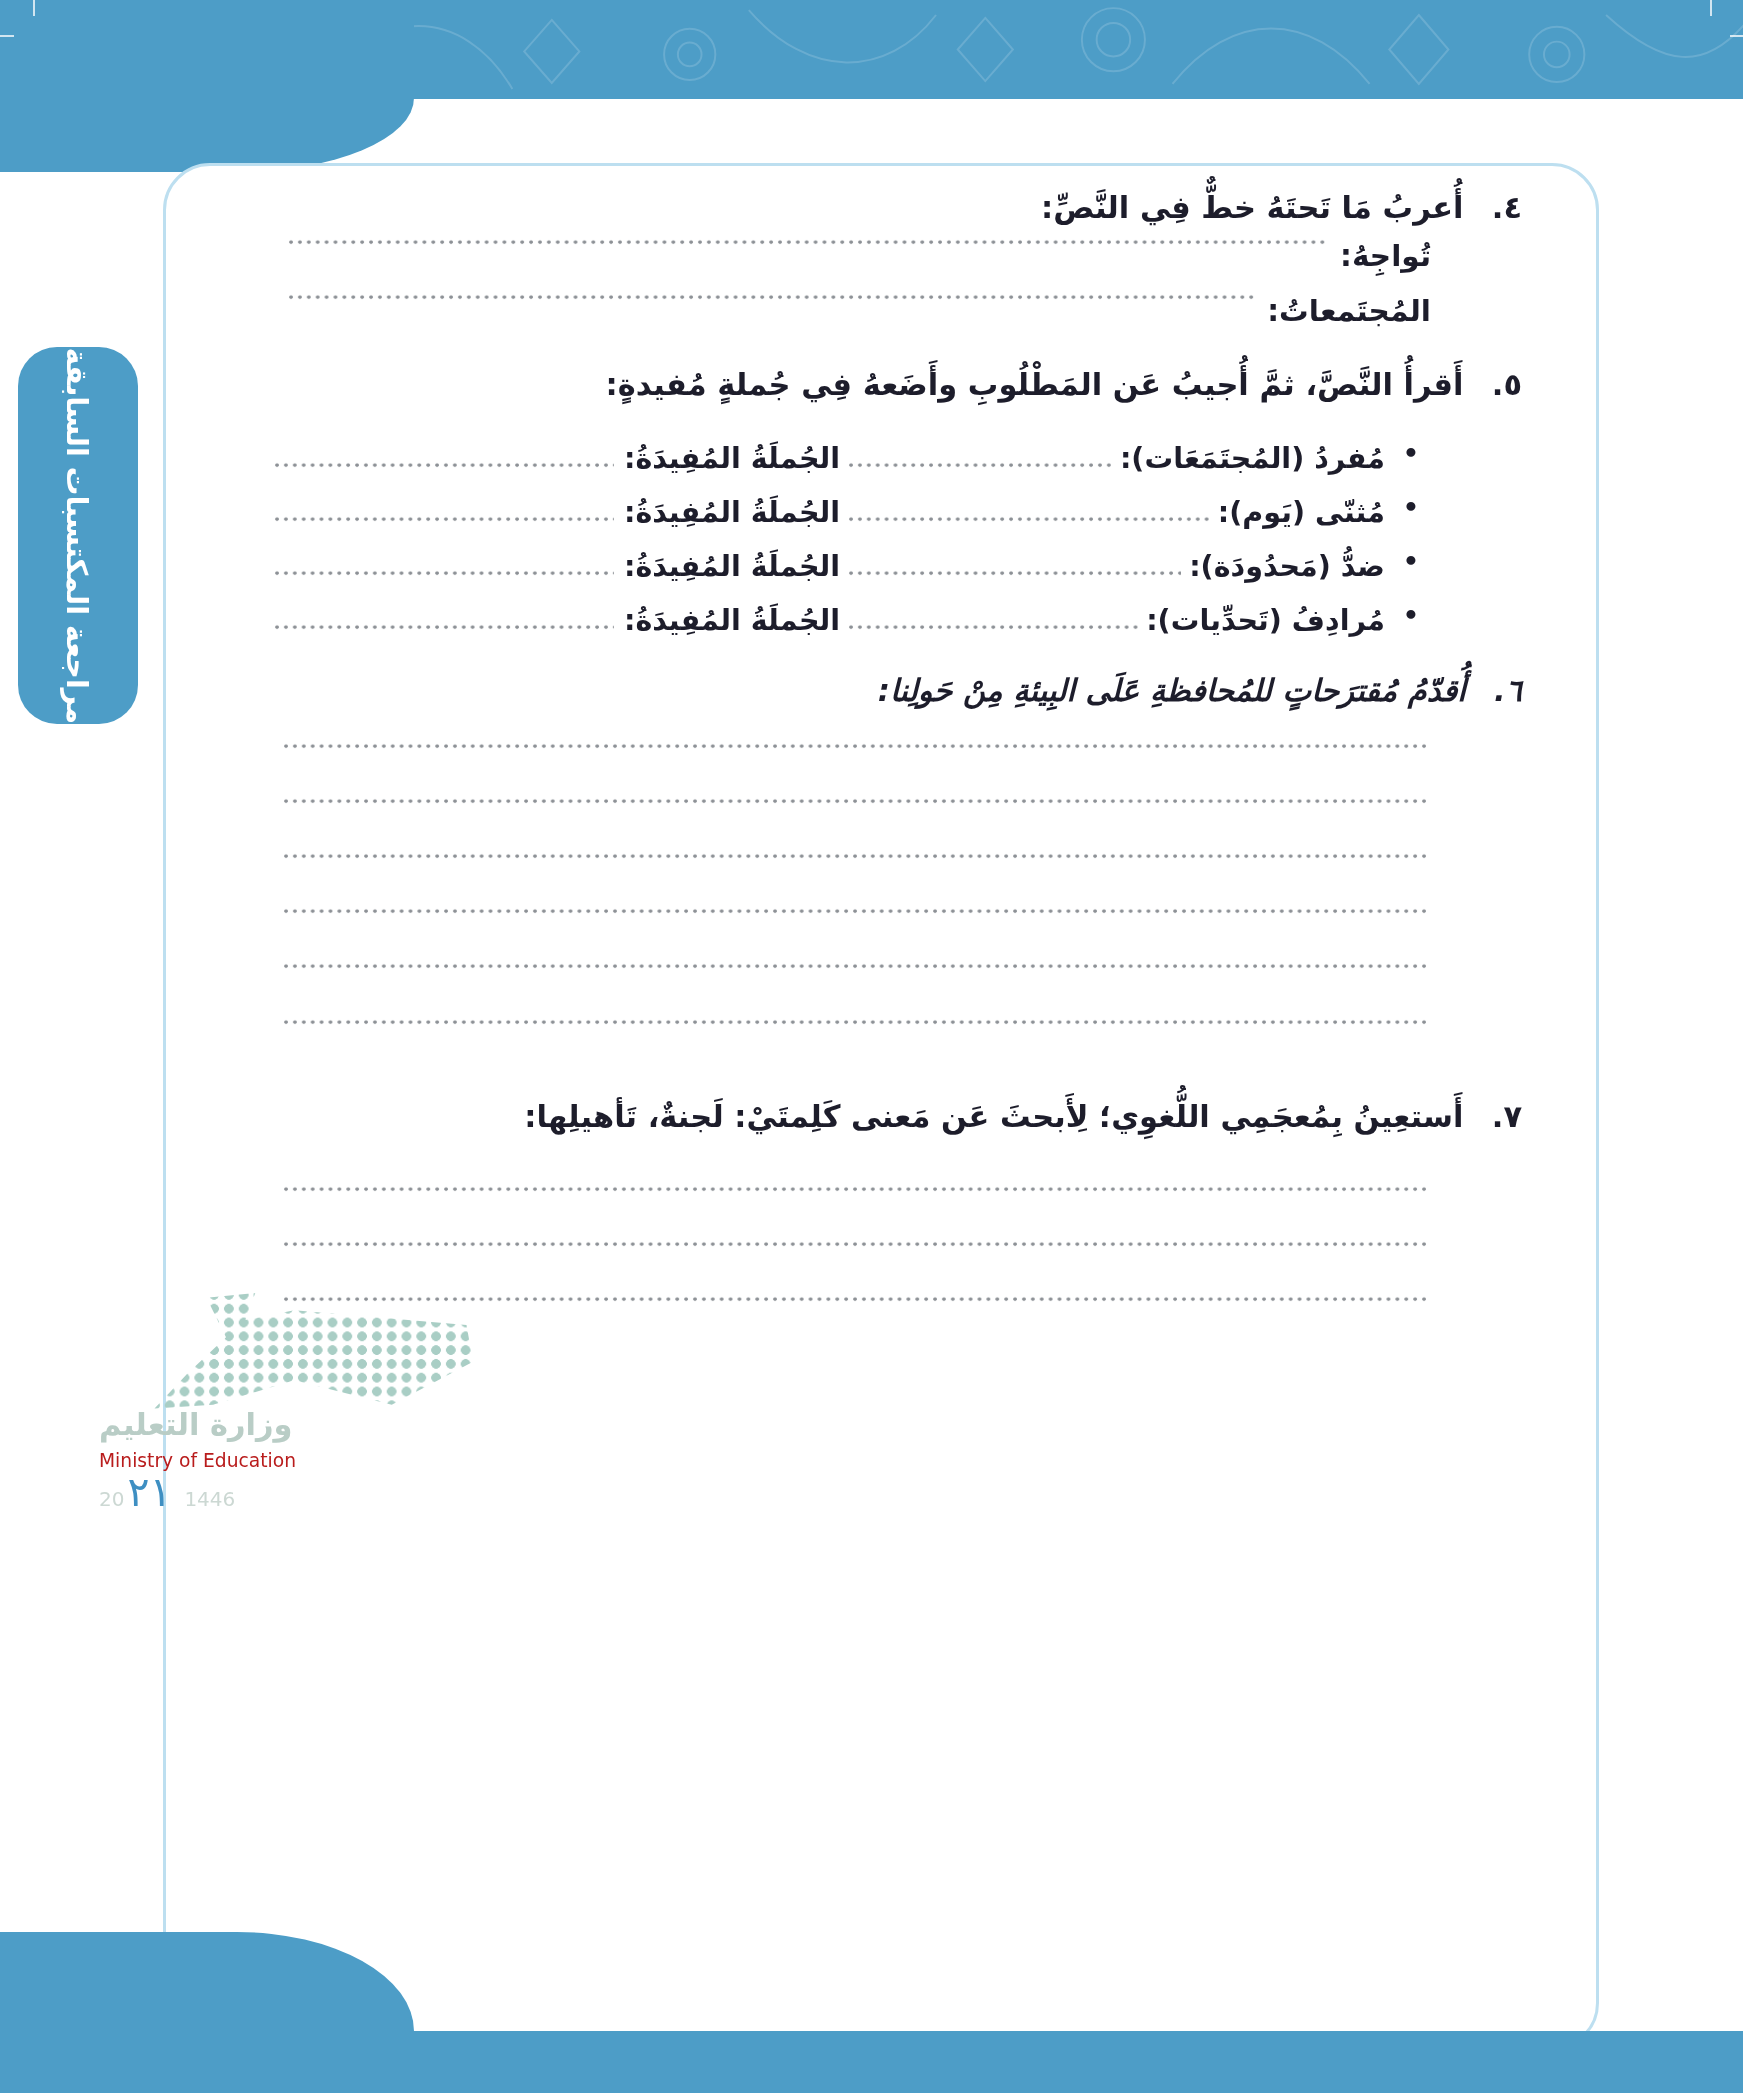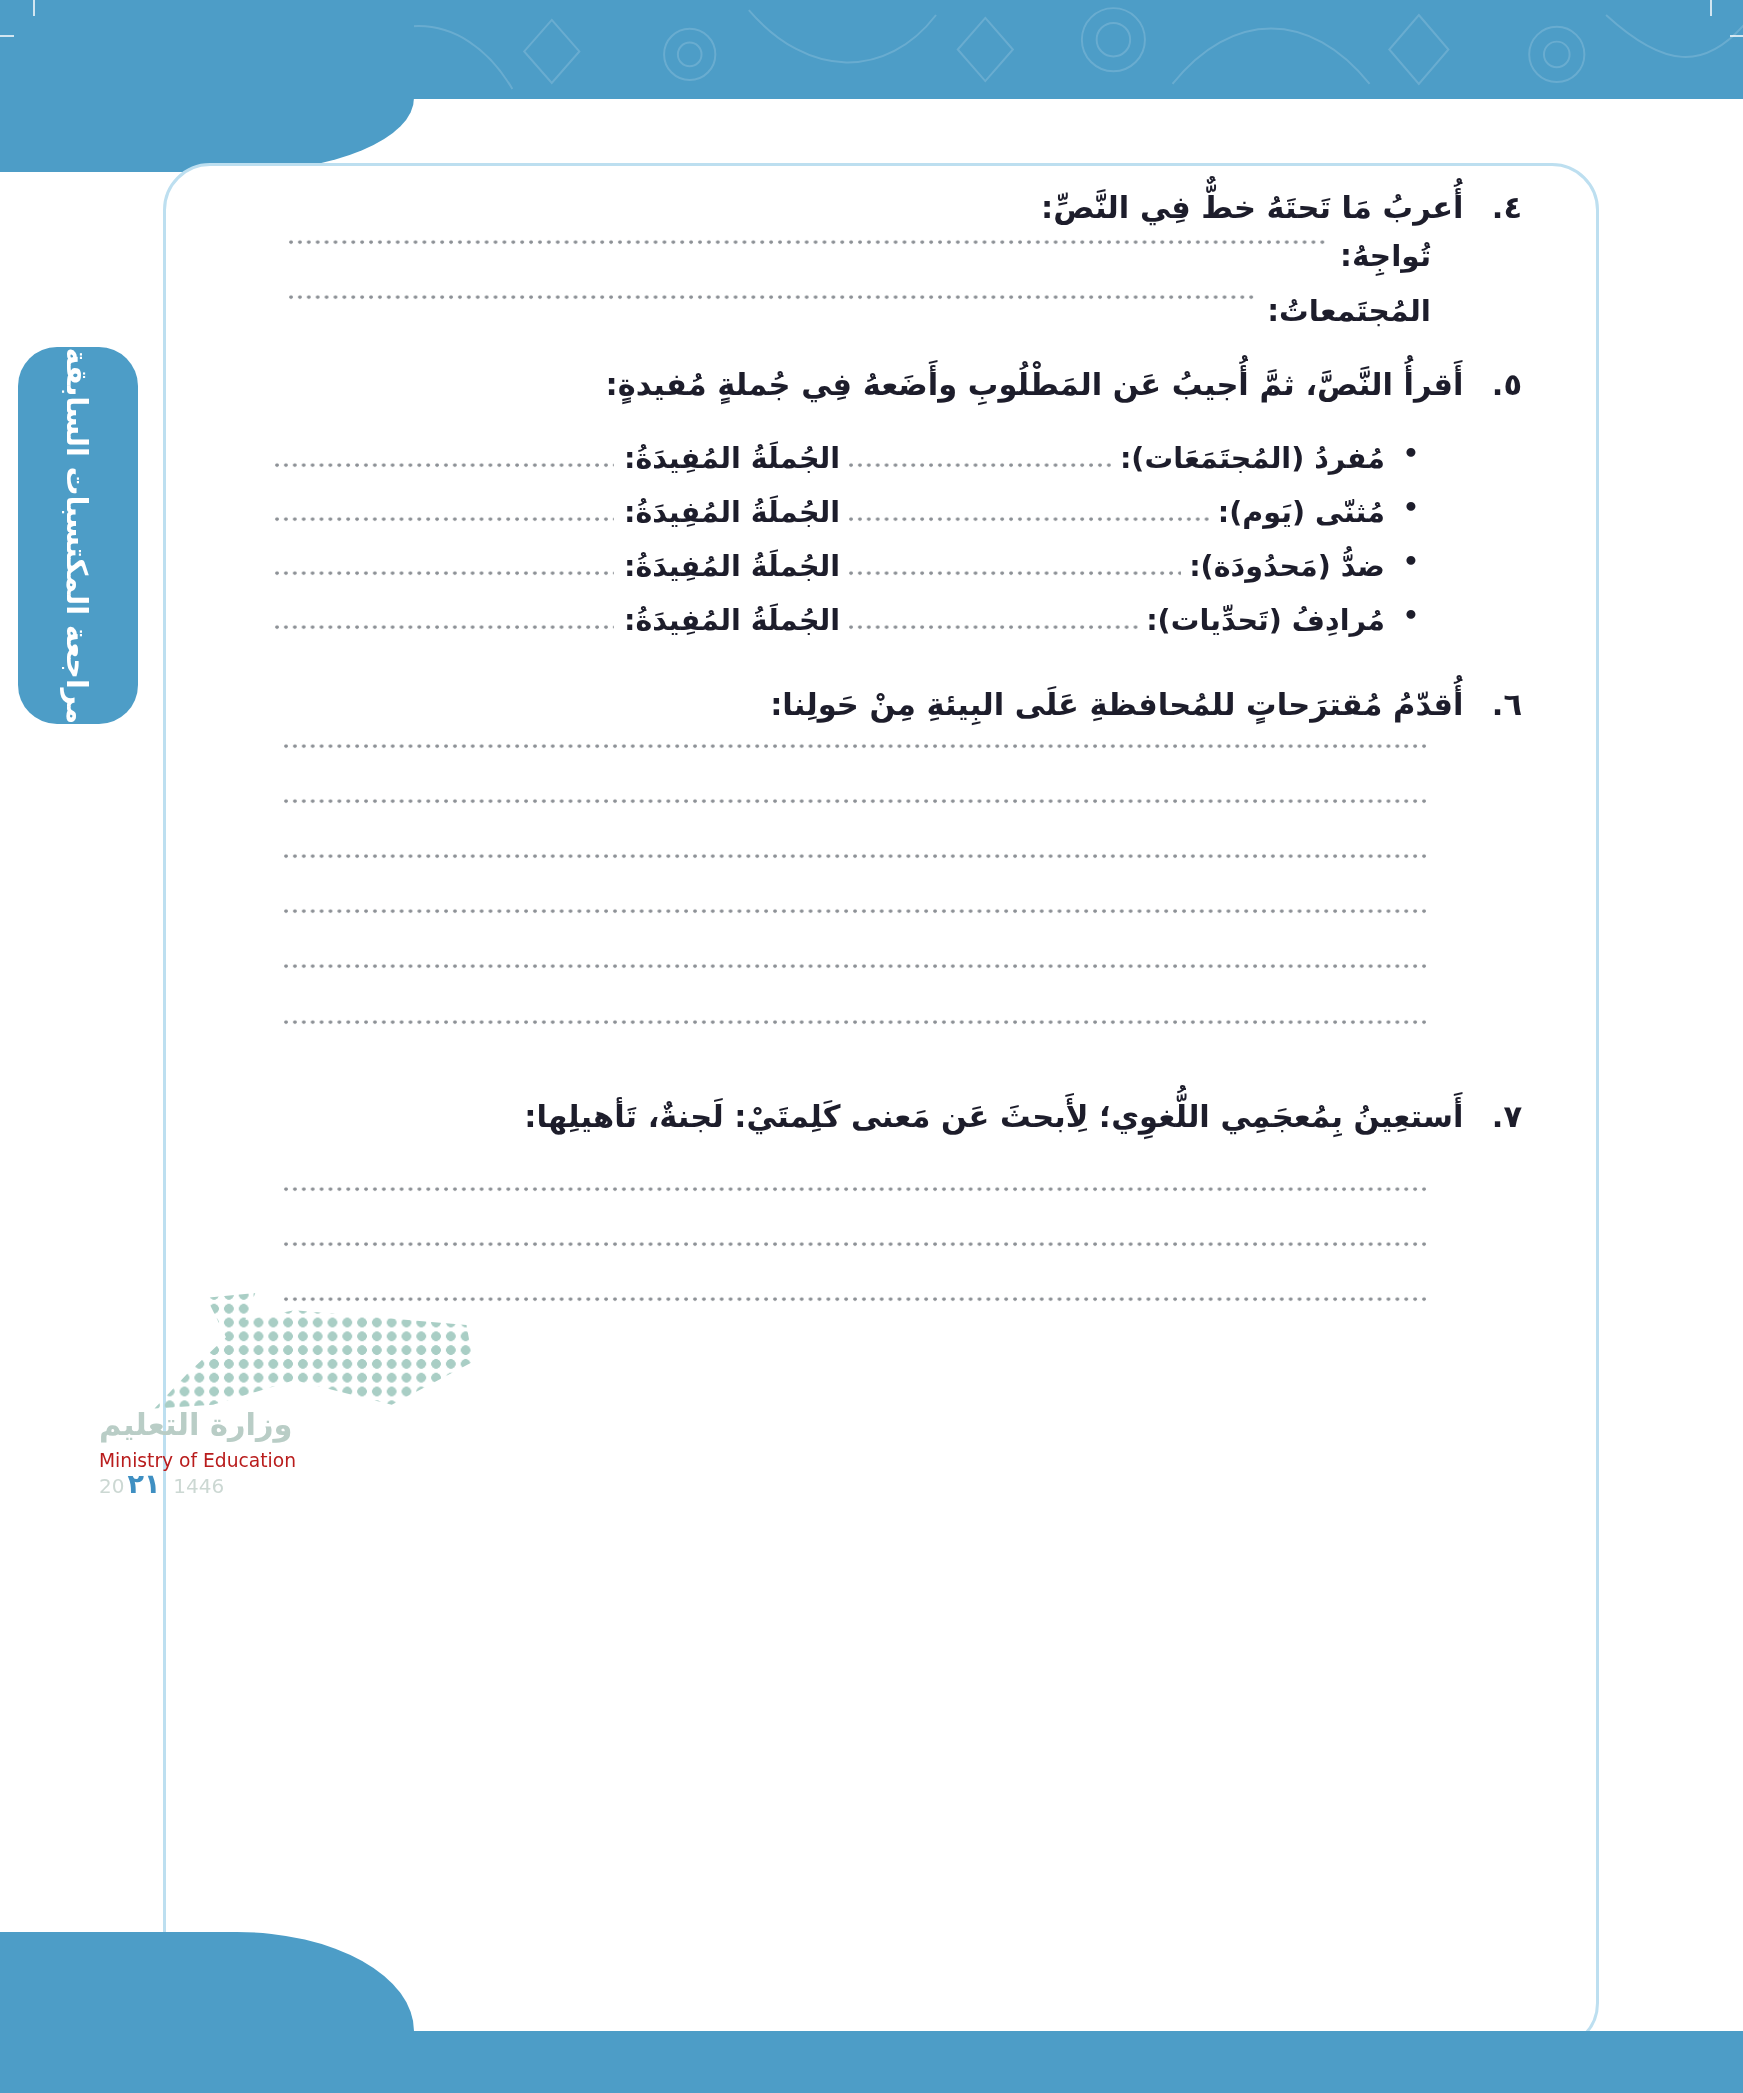--- a/index.html
+++ b/index.html
@@ -77,21 +77,21 @@
     position:absolute;left:148px;top:1288px;width:325px;height:123px;
     background-image:radial-gradient(circle at 6.9px 6.9px,#a9cec5 4.5px,transparent 5.1px);
     background-size:14.8px 13.8px;
     clip-path:polygon(18% 8%,33% 4%,30% 26%,45% 18%,98% 30%,100% 60%,75% 95%,45% 75%,20% 95%,2% 98%,12% 70%,24% 40%);
   }
   .ministry-ar{position:absolute;left:99px;top:1407px;direction:rtl;
     font-weight:bold;font-size:30.5px;color:#b9cdc6;white-space:nowrap;}
   .ministry-en{position:absolute;left:99px;top:1450px;font-size:18.7px;color:#b91c1c;white-space:nowrap;}
   .year-row{position:absolute;left:99px;top:1468px;display:flex;direction:ltr;align-items:baseline;}
   .year-gray{font-size:20px;color:#ccd8d3;}
-  .page-number{font-size:27px;font-weight:bold;color:#3e8fc2;margin:0 3px;}
+  .page-number{font-size:41px;font-weight:normal;color:#3e8fc2;margin:0 3px;}
   .year-suffix{margin-left:9.9px;}
 </style>
 </head>
 <body>
 
 <div class="page">
 
   <div class="header-band">
     <svg width="1744" height="99" viewBox="0 0 1770 100" fill="none" stroke="#ffffff" stroke-opacity="0.16" stroke-width="2">
       <path d="M60 15 L92 50 L60 85 L28 50 Z"></path>
@@ -176,21 +176,21 @@
   <div class="q5-row" style="top:586px;">
     <span class="bullet">•</span>
     <span class="prompt-group">
       <span class="prompt">مُرادِفُ (تَحدِّيات):</span>
       <span class="dots"></span>
     </span>
     <span class="answer-label">الجُملَةُ المُفِيدَةُ:</span>
     <span class="dots"></span>
   </div>
 
-  <div class="q-head" style="top:687px;">
+  <div class="q-head" style="top:673px;font-style:italic;">
     <span class="q-num">٦.</span>
     <span>أُقدّمُ مُقترَحاتٍ للمُحافظةِ عَلَى البِيئةِ مِنْ حَولِنا:</span>
   </div>
 
   <div class="dotline" style="top:743px;"></div>
   <div class="dotline" style="top:798px;"></div>
   <div class="dotline" style="top:853px;"></div>
   <div class="dotline" style="top:908px;"></div>
   <div class="dotline" style="top:963px;"></div>
   <div class="dotline" style="top:1019px;"></div>

